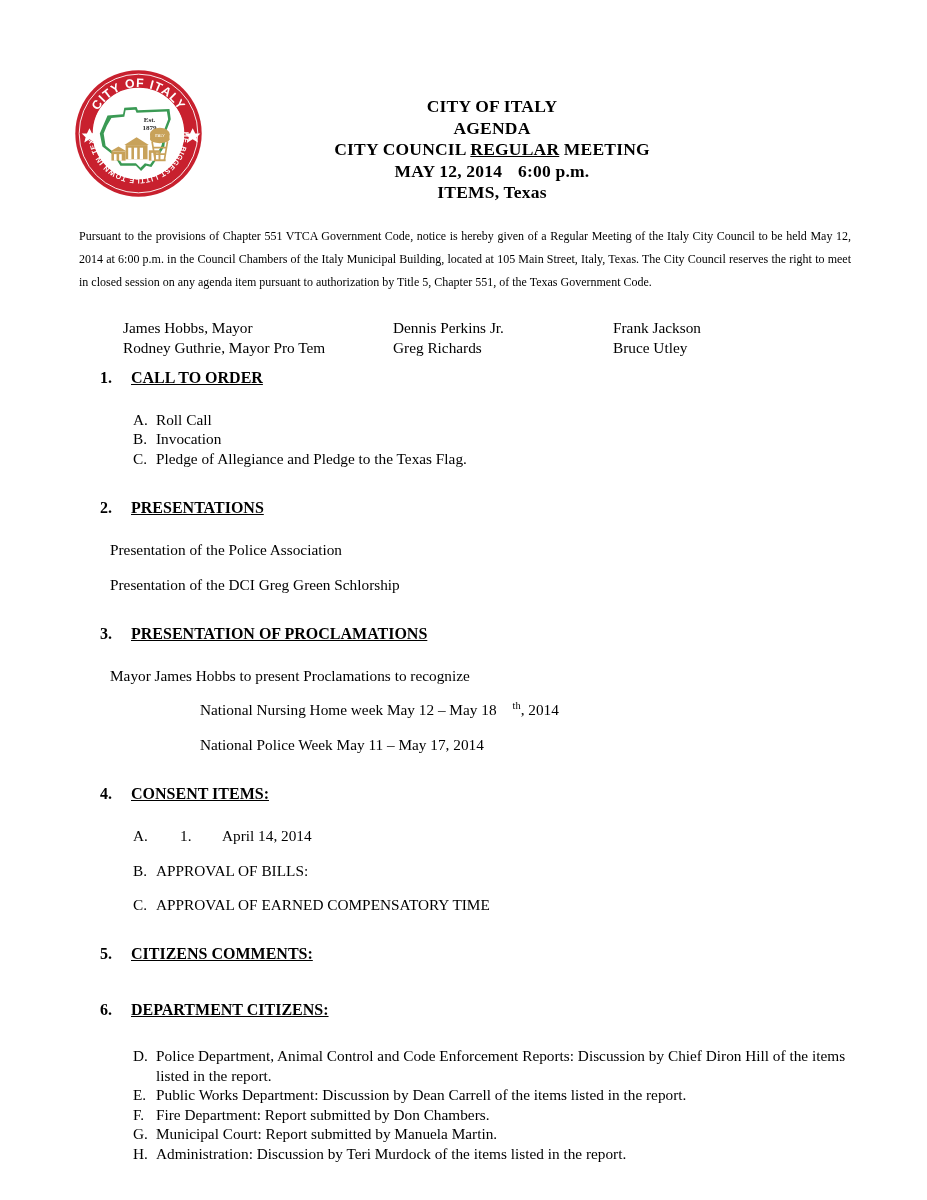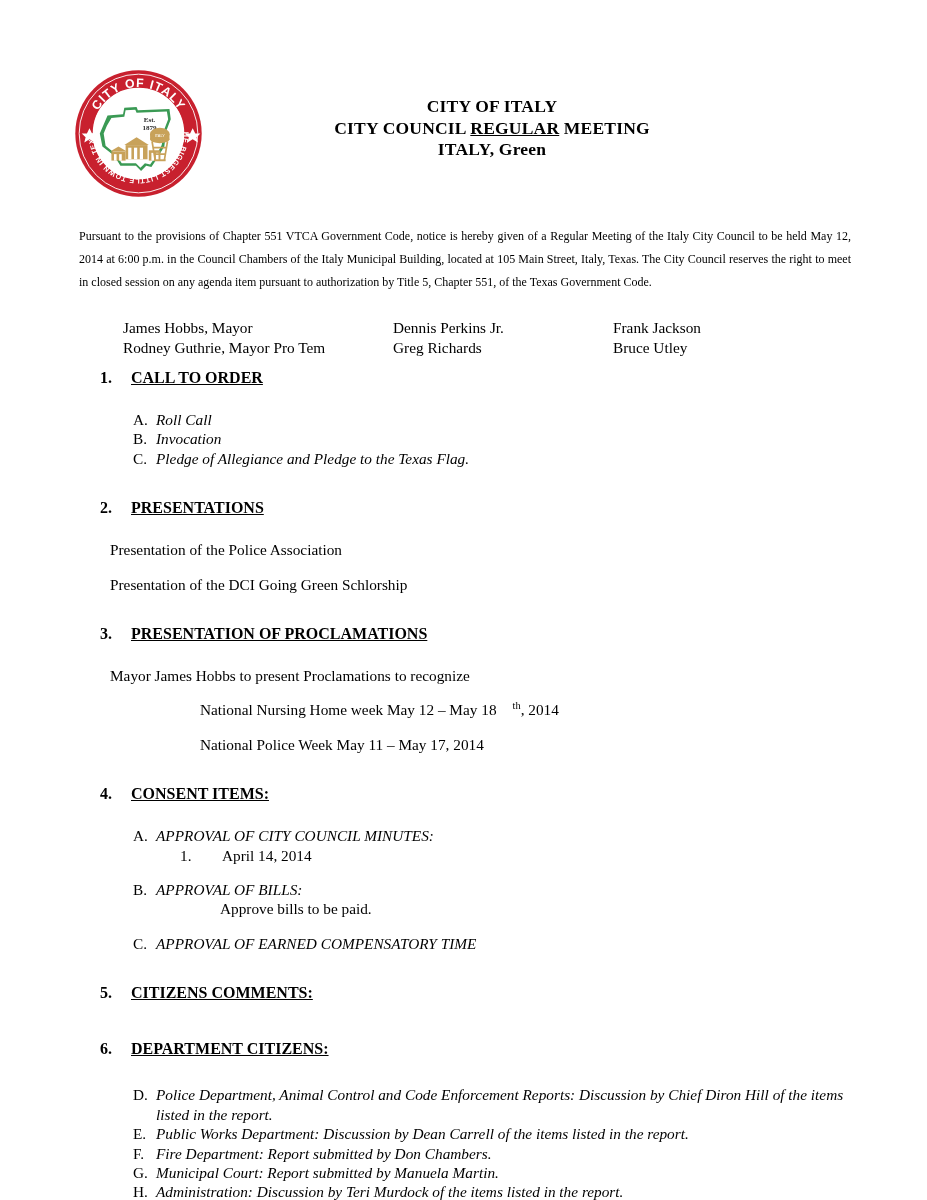--- a/index.html
+++ b/index.html
@@ -100,21 +100,21 @@
     position: relative;
     padding-left: 156px;
     font-size: 15.3px;
     line-height: 19.4px;
   }
   .sub-item .ltr {
     position: absolute;
     left: 133px;
     top: 0;
   }
-  .sub-item .txt { display: block; font-style: italic; }
+  .sub-item .txt { display: block; }
 
   .plain-line {
     padding-left: 110px;
     font-size: 15.3px;
     line-height: 19.4px;
   }
   .indent-line {
     padding-left: 200px;
     font-size: 15.3px;
     line-height: 19.4px;
@@ -197,22 +197,24 @@
         <textPath href="#arcBot" startOffset="50%" text-anchor="middle">THE BIGGEST LITTLE TOWN IN TEXAS</textPath>
       </text>
 
       <polygon points="20,100 24,92 28,100 36,100 30,106 32,114 24,109 16,114 18,106 12,100" fill="#ffffff"></polygon>
       <polygon points="180,100 184,92 188,100 196,100 190,106 192,114 184,109 176,114 178,106 172,100" fill="#ffffff"></polygon>
     </svg>
   </div>
 
   <div class="header">
     <div>CITY OF ITALY</div>
+    <div>AGENDA</div>
     <div><span>CITY COUNCIL </span><span class="ul">REGULAR</span><span> MEETING</span></div>
-    <div>ITALY, Green</div>
+    <div><span>MAY 12, 2014</span><span class="spacer"></span><span>6:00 p.m.</span></div>
+    <div>ITEMS, Texas</div>
   </div>
 
   <div class="notice">Pursuant to the provisions of Chapter 551 VTCA Government Code, notice is hereby given of a Regular Meeting of the Italy City Council to be held May 12, 2014 at 6:00 p.m. in the Council Chambers of the Italy Municipal Building, located at 105 Main Street, Italy, Texas.  The City Council reserves the right to meet in closed session on any agenda item pursuant to authorization by Title 5, Chapter 551, of the Texas Government Code.</div>
 
   <div class="members">
     <div class="row">
       <span class="c1">James Hobbs, Mayor</span><span class="c2">Dennis Perkins Jr.</span><span class="c3">Frank Jackson</span>
     </div>
     <div class="row">
       <span class="c1">Rodney Guthrie, Mayor Pro Tem</span><span class="c2">Greg Richards</span><span class="c3">Bruce Utley</span>
@@ -243,21 +245,21 @@
 
     <div class="gap-xl"></div>
 
     <div class="num-item">
       <span class="num">2.</span>
       <span class="ttl">PRESENTATIONS</span>
     </div>
     <div class="gap-l"></div>
     <div class="plain-line">Presentation of the Police Association</div>
     <div class="gap-m"></div>
-    <div class="plain-line">Presentation of the DCI Going Green Schlorship</div>
+    <div class="plain-line">Presentation of the DCI Greg Green Schlorship</div>
 
     <div class="gap-xl"></div>
 
     <div class="num-item">
       <span class="num">3.</span>
       <span class="ttl">PRESENTATION OF PROCLAMATIONS</span>
     </div>
     <div class="gap-l"></div>
     <div class="plain-line">Mayor James Hobbs to present Proclamations to recognize</div>
     <div class="gap-m"></div>
@@ -267,32 +269,30 @@
 
     <div class="gap-xl"></div>
 
     <div class="num-item">
       <span class="num">4.</span>
       <span class="ttl">CONSENT ITEMS:</span>
     </div>
     <div class="gap-l"></div>
     <div class="sub-item">
       <span class="ltr">A.</span>
-      <span class="txt">APPROVAL OF CITY COUNCIL MINUTES:</span>
     </div>
     <div class="deep-num">
       <span class="dn">1.</span>
       <span>April 14, 2014</span>
     </div>
     <div class="gap-m"></div>
     <div class="sub-item">
       <span class="ltr">B.</span>
       <span class="txt">APPROVAL OF BILLS:</span>
     </div>
-    <div class="indent-line2">Approve bills to be paid.</div>
     <div class="gap-m"></div>
     <div class="sub-item">
       <span class="ltr">C.</span>
       <span class="txt">APPROVAL OF EARNED COMPENSATORY TIME</span>
     </div>
 
     <div class="gap-xl"></div>
 
     <div class="num-item">
       <span class="num">5.</span>

